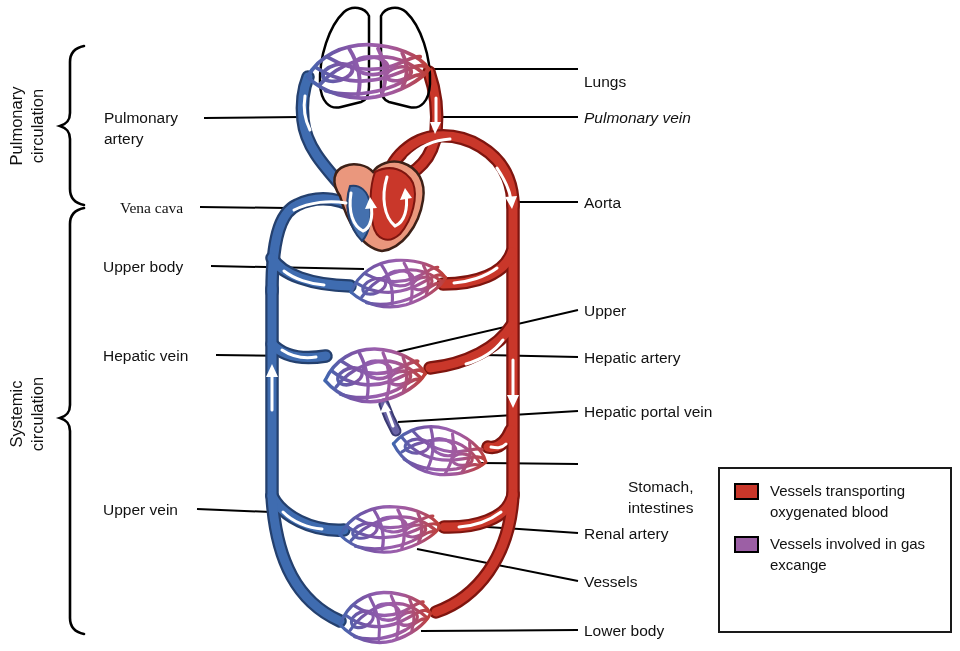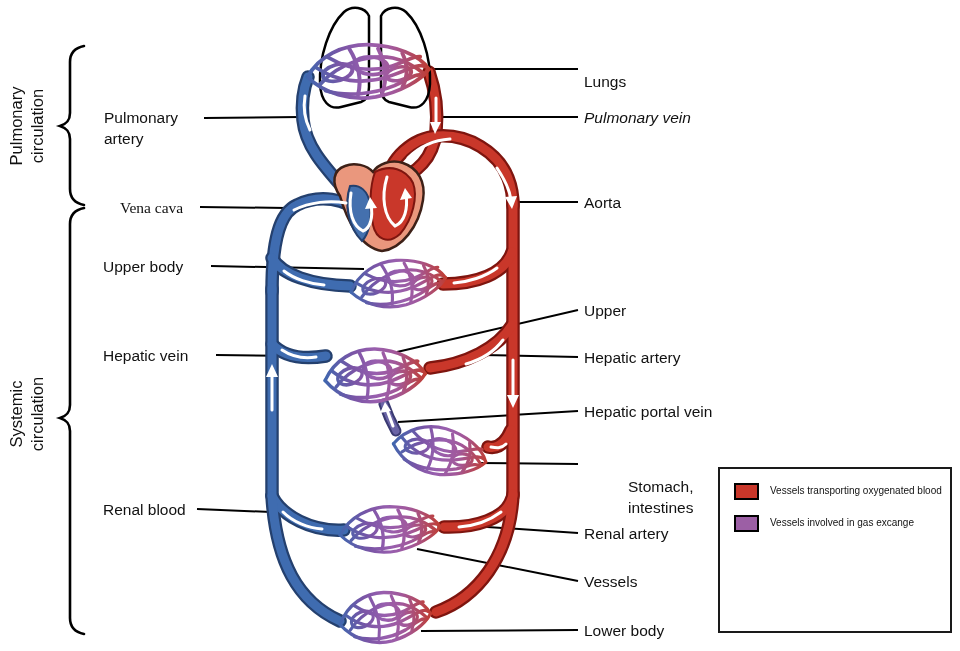--- a/index.html
+++ b/index.html
@@ -23,21 +23,21 @@
   .brace{fill:none;stroke:#000;stroke-width:2.6px;stroke-linecap:round;}
   .mesh{fill:none;stroke:url(#bedGrad);stroke-width:5px;stroke-linecap:round;}
   .wdash{fill:none;stroke:#fff;stroke-width:3px;stroke-linecap:round;}
   .wfill{fill:#fff;stroke:none;}
   .lungline{fill:none;stroke:#000;stroke-width:2.5px;stroke-linejoin:round;}
   
   #legend{position:absolute;left:718px;top:467px;width:234px;height:166px;border:2px solid #1a1a1a;
           background:#fff;box-sizing:border-box;padding:11px 8px 0 14px;}
   .leg-row{display:flex;gap:11px;margin-bottom:11px;}
   .swatch{width:21px;height:13px;border:2px solid #000;flex:0 0 auto;margin-top:3px;}
-  .leg-text{font-size:10px;line-height:21px;color:#111;width:172px;}
+  .leg-text{font-size:15px;line-height:21px;color:#111;width:172px;}
 </style>
 </head>
 <body>
 
 <div id="stage">
 
 <svg width="960" height="651" viewBox="0 0 960 651">
   <defs>
     <linearGradient id="bedGrad" gradientUnits="userSpaceOnUse" x1="-80" y1="0" x2="80" y2="0">
       <stop offset="0" stop-color="#3c67ae"></stop>
@@ -188,21 +188,21 @@
   </g>
 </svg>
 
 <div class="rot" style="left:-23px;top:105px;">Pulmonary circulation</div>
 <div class="rot" style="left:-23px;top:393px;">Systemic circulation</div>
 
 <div class="label wrap" style="left:104px;top:107px;width:90px;">Pulmonary artery</div>
 <div class="label" style="left:120px;top:197px;font-family:Liberation Serif, serif;">Vena cava</div>
 <div class="label" style="left:103px;top:256px;">Upper body</div>
 <div class="label" style="left:103px;top:345px;">Hepatic vein</div>
-<div class="label" style="left:103px;top:499px;">Renal blood</div>
+<div class="label" style="left:103px;top:499px;">Upper vein</div>
 
 <div class="label" style="left:584px;top:59px;margin-top:12px;">Lungs</div>
 <div class="label" style="left:584px;top:107px;font-style:italic;">Pulmonary vein</div>
 <div class="label" style="left:584px;top:192px;">Aorta</div>
 <div class="label" style="left:584px;top:300px;">Upper</div>
 <div class="label" style="left:584px;top:347px;">Hepatic artery</div>
 <div class="label" style="left:584px;top:401px;">Hepatic portal vein</div>
 <div class="label wrap" style="left:584px;top:476px;width:95px;margin-left:44px;">Stomach, intestines</div>
 <div class="label" style="left:584px;top:523px;">Renal artery</div>
 <div class="label" style="left:584px;top:571px;">Vessels</div>

